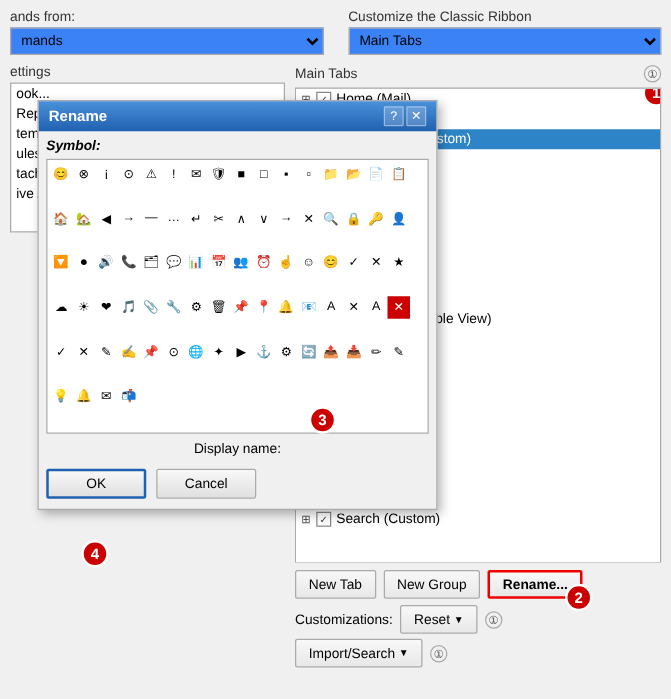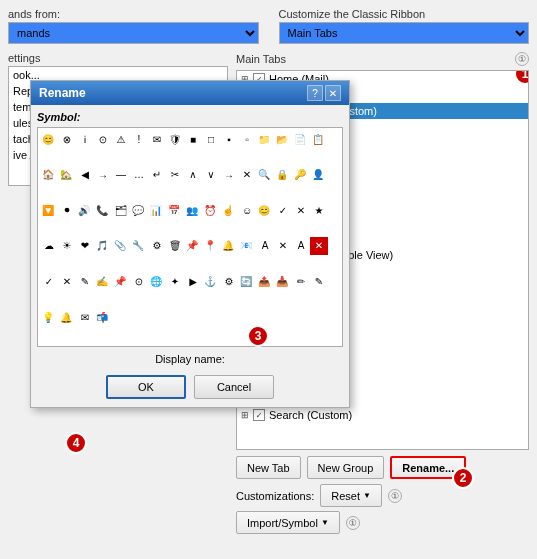--- a/index.html
+++ b/index.html
@@ -331,21 +331,20 @@
       border: 1px solid #aaa;
       padding: 0 4px;
       font-size: 11px;
       background: white;
     }
 
     .dialog-actions {
       padding: 4px 6px 8px;
       display: flex;
       gap: 8px;
-      justify-content: center;
     }
 
     .dialog-actions .btn-ok {
       width: 80px;
       height: 24px;
       background: linear-gradient(to bottom, #f8f8f8, #e0e0e0);
       border: 2px solid #2060b0;
       font-size: 11px;
       cursor: pointer;
       border-radius: 2px;
@@ -513,21 +512,21 @@
         <label>Customizations:</label>
         <button class="btn btn-dropdown">
           <span>Reset</span>
           <span class="dropdown-arrow">▼</span>
         </button>
         <span class="info-icon">①</span>
       </div>
 
       <div class="import-export-row">
         <button class="btn btn-dropdown">
-          <span>Import/Symbol</span>
+          <span>Import/Search</span>
           <span class="dropdown-arrow">▼</span>
         </button>
         <span class="info-icon">①</span>
       </div>
     </div>
   </div>
 </div>
 
 <div class="badge" style="position:absolute; bottom:105px; left:65px; z-index:5;">4</div>
 

